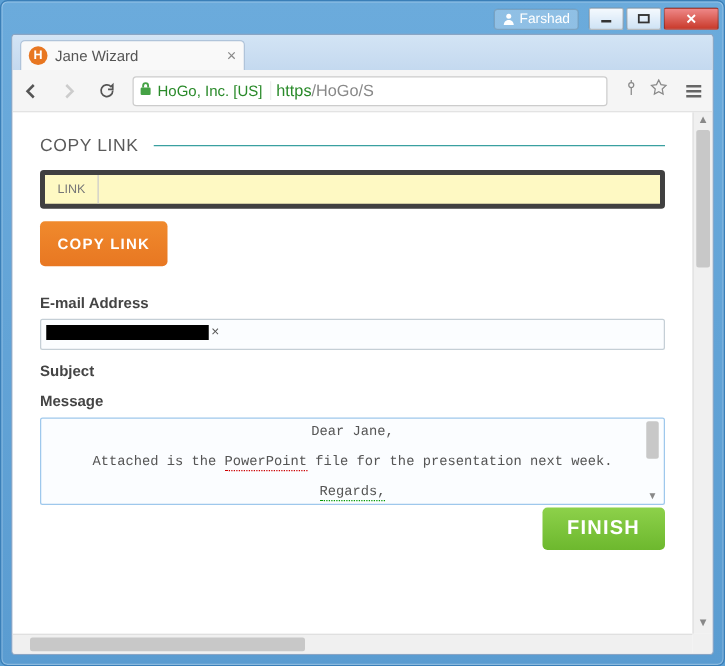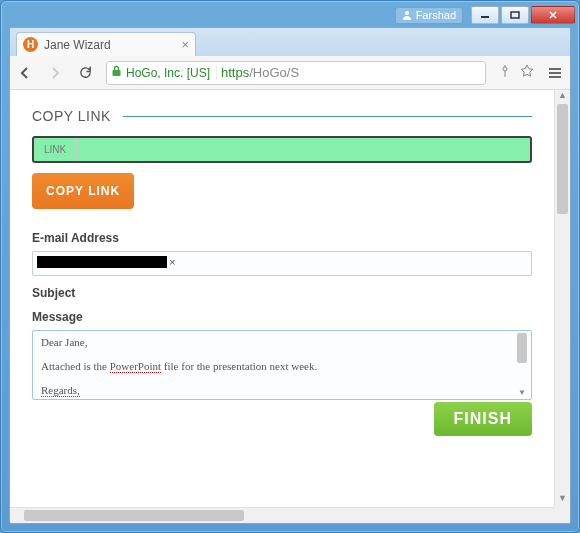--- a/index.html
+++ b/index.html
@@ -226,23 +226,23 @@
   margin-bottom: 12px;
 }
 .section-title::after {
   content: "";
   flex: 1;
   height: 1px;
   background: #3aa0a0;
 }
 .linkrow {
   display: flex;
-  border: 2px solid #404040;
+  border: 4px solid #404040;
   border-radius: 3px;
-  background: #86efac;
+  background: #fef9c3;
   font-size: 11px;
   overflow: hidden;
 }
 .linkrow .lbl {
   padding: 6px 10px;
   border-right: 1px solid #ccc;
   color: #777;
   font-size: 10px;
 }
 .linkrow .val {
@@ -305,21 +305,21 @@
   width: 100%;
   height: 70px;
   border: 1px solid #9ec8ec;
   border-radius: 2px;
   background: #fbfdff;
   font-size: 11px;
   padding: 5px 8px;
   color: #555;
   position: relative;
 }
-.msgbox .txt { white-space: pre-line; font-family: Liberation Serif, serif; }
+.msgbox .txt { white-space: pre-line; font-family: Liberation Mono, monospace; text-align: center; }
 .msgbox .txt .squig1 { border-bottom: 1px dotted #c00; }
 .msgbox .txt .squig2 { border-bottom: 1px dotted #090; }
 .msg-scroll {
   position: absolute;
   right: 2px; top: 2px; bottom: 2px;
   width: 14px;
 }
 .msg-scroll .th {
   position: absolute;
   left: 2px; right: 2px;

